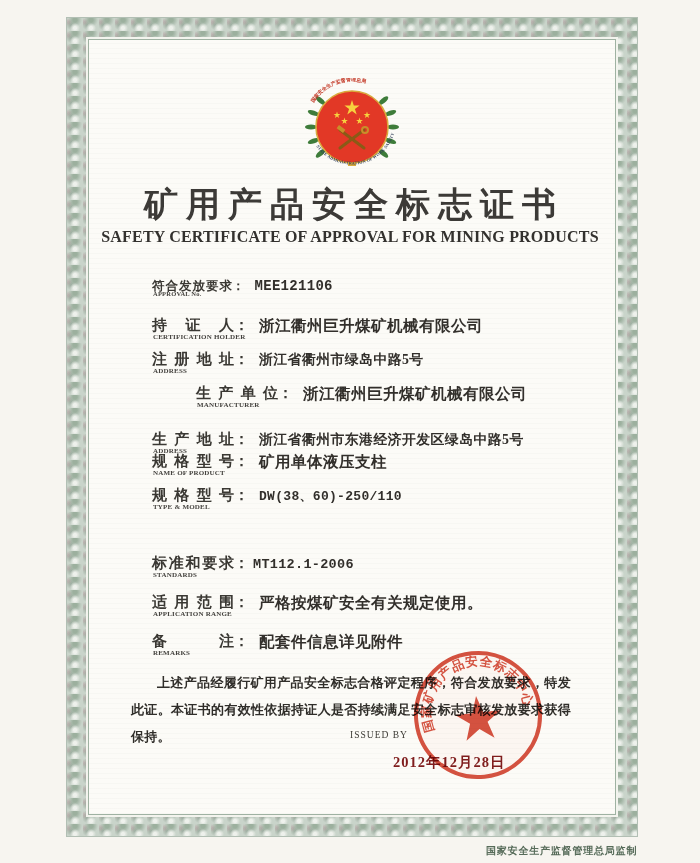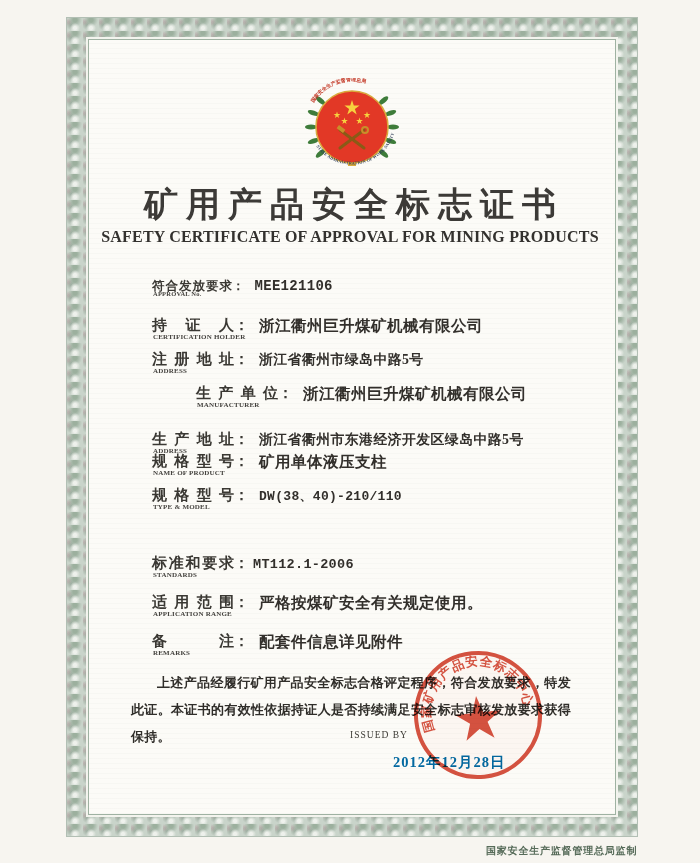--- a/index.html
+++ b/index.html
@@ -65,21 +65,21 @@
   .statement{
     position:absolute;left:131px;top:669px;width:440px;
     font-size:13px;font-weight:700;color:#302e2a;line-height:27px;
     text-align:justify;text-indent:2em;letter-spacing:0.3px;
   }
   .issued{position:absolute;left:306px;top:719px;width:146px;text-align:center;}
   .issued-cn{font-size:17px;font-weight:700;letter-spacing:3px;color:#38362f;}
   .issued-en{font-size:9.5px;font-weight:400;letter-spacing:1px;color:#3c3a34;margin-top:11px;}
   .issue-date{
     position:absolute;left:393px;top:753px;font-size:14.5px;font-weight:700;
-    color:#0369a1;letter-spacing:1px;
+    color:#7f1d1d;letter-spacing:1px;
   }
   .stamp{
     position:absolute;left:411px;top:648px;width:134px;height:134px;
     transform:rotate(-6deg);mix-blend-mode:multiply;opacity:0.88;
   }
   .footer-note{
     position:absolute;left:486px;top:844px;font-size:10px;font-weight:600;
     letter-spacing:0.8px;color:#566b59;
   }
 </style>
@@ -195,21 +195,21 @@
       <span class="flabel-cn">规格型号</span><span class="colon">：</span>
       <span class="flabel-en">NAME OF PRODUCT</span>
     </span>
     <span class="fvalue">矿用单体液压支柱</span>
   </div>
   <div class="field" style="top:486px;">
     <span class="flabel">
       <span class="flabel-cn">规格型号</span><span class="colon">：</span>
       <span class="flabel-en">TYPE &amp; MODEL</span>
     </span>
-    <span class="fvalue mono" style="font-size:13px;">DW(38、40)-210/110</span>
+    <span class="fvalue mono" style="font-size:13px;">DW(38、60)-250/110</span>
   </div>
 
   <div class="field" style="top:554px;">
     <span class="flabel">
       <span class="flabel-cn">标准和要求</span><span class="colon">：</span>
       <span class="flabel-en">STANDARDS</span>
     </span>
     <span class="fvalue mono" style="font-size:13.5px;margin-left:0;">MT112.1-2006</span>
   </div>
   <div class="field" style="top:593px;">

